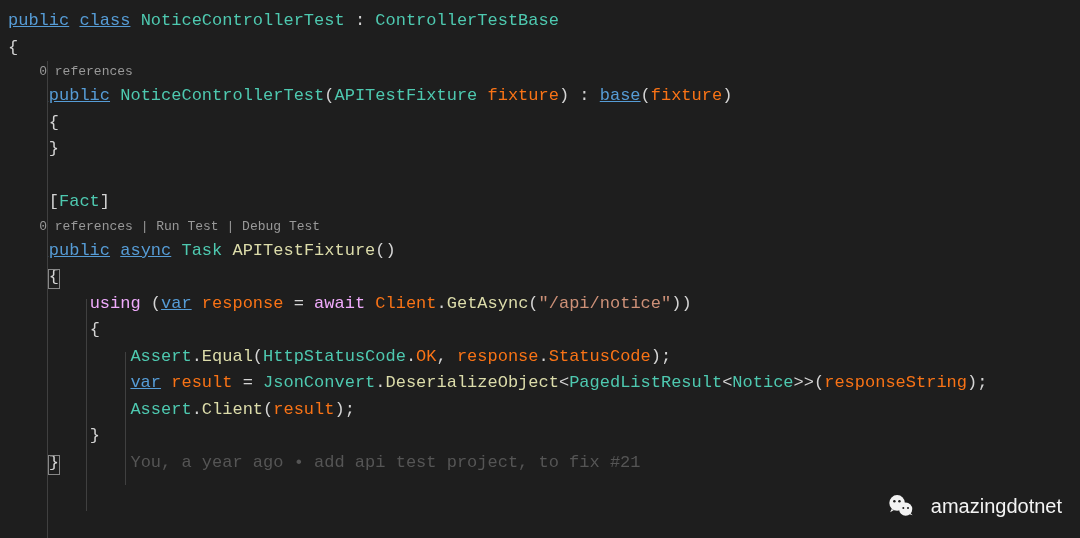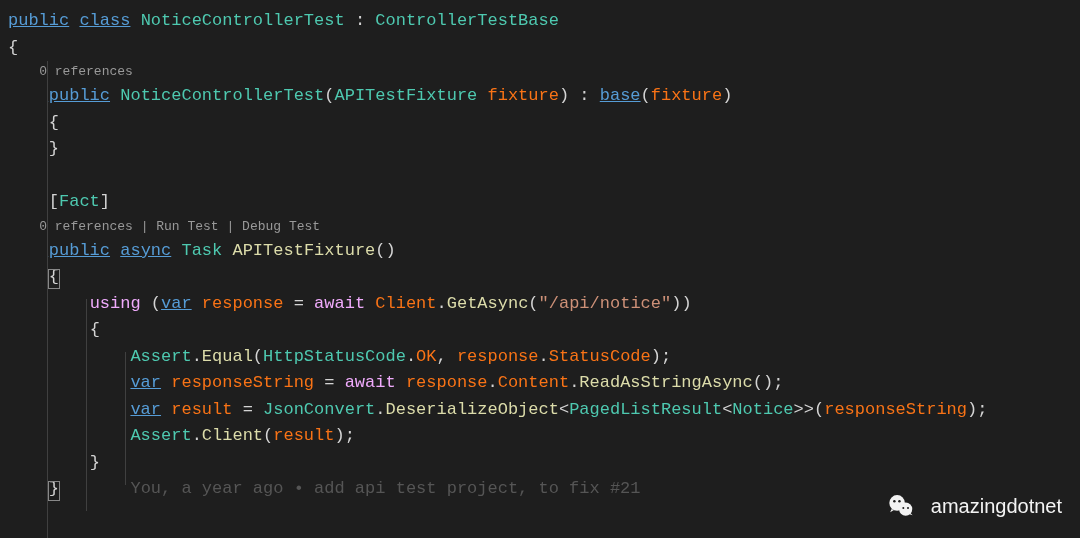--- a/index.html
+++ b/index.html
@@ -119,21 +119,20 @@
 <div class="code-line">    <span class="kw-blue">public</span> <span class="kw-blue">async</span> <span class="kw-type">Task</span> <span class="kw-method">APITestFixture</span><span class="kw-punct">()</span></div>
 
 <div class="code-line">    <span class="kw-punct box-brace">{</span></div>
 
 <div class="code-line">        <span class="kw-purple">using</span><span class="kw-punct"> (</span><span class="kw-blue">var</span> <span class="kw-var">response</span><span class="kw-punct"> = </span><span class="kw-purple">await</span> <span class="kw-var">Client</span><span class="kw-punct">.</span><span class="kw-method">GetAsync</span><span class="kw-punct">(</span><span class="kw-string">"/api/notice"</span><span class="kw-punct">))</span></div>
 
 <div class="code-line">        <span class="kw-punct">{</span></div>
 
 <div class="code-line">            <span class="kw-type">Assert</span><span class="kw-punct">.</span><span class="kw-method">Equal</span><span class="kw-punct">(</span><span class="kw-type">HttpStatusCode</span><span class="kw-punct">.</span><span class="kw-var">OK</span><span class="kw-punct">, </span><span class="kw-var">response</span><span class="kw-punct">.</span><span class="kw-var">StatusCode</span><span class="kw-punct">);</span></div>
 
-<div class="code-line">            <span class="kw-blue">var</span> <span class="kw-var">responseString</span><span class="kw-punct"> = </span><span class="kw-purple">await</span> <span class="kw-var">response</span><span class="kw-punct">.</span><span class="kw-var">Content</span><span class="kw-punct">.</span><span class="kw-method">ReadAsStringAsync</span><span class="kw-punct">();</span></div>
 
 <div class="code-line">            <span class="kw-blue">var</span> <span class="kw-var">result</span><span class="kw-punct"> = </span><span class="kw-type">JsonConvert</span><span class="kw-punct">.</span><span class="kw-method">DeserializeObject</span><span class="kw-punct">&lt;</span><span class="kw-type">PagedListResult</span><span class="kw-punct">&lt;</span><span class="kw-type">Notice</span><span class="kw-punct">&gt;&gt;(</span><span class="kw-var">responseString</span><span class="kw-punct">);</span></div>
 
 <div class="code-line">            <span class="kw-type">Assert</span><span class="kw-punct">.</span><span class="kw-method">Client</span><span class="kw-punct">(</span><span class="kw-var">result</span><span class="kw-punct">);</span></div>
 
 <div class="code-line">        <span class="kw-punct">}</span></div>
 
 <div class="code-line">    <span class="kw-punct box-brace">}</span>       <span class="gitlens">You, a year ago • add api test project, to fix #21</span></div>
 
 </div>

